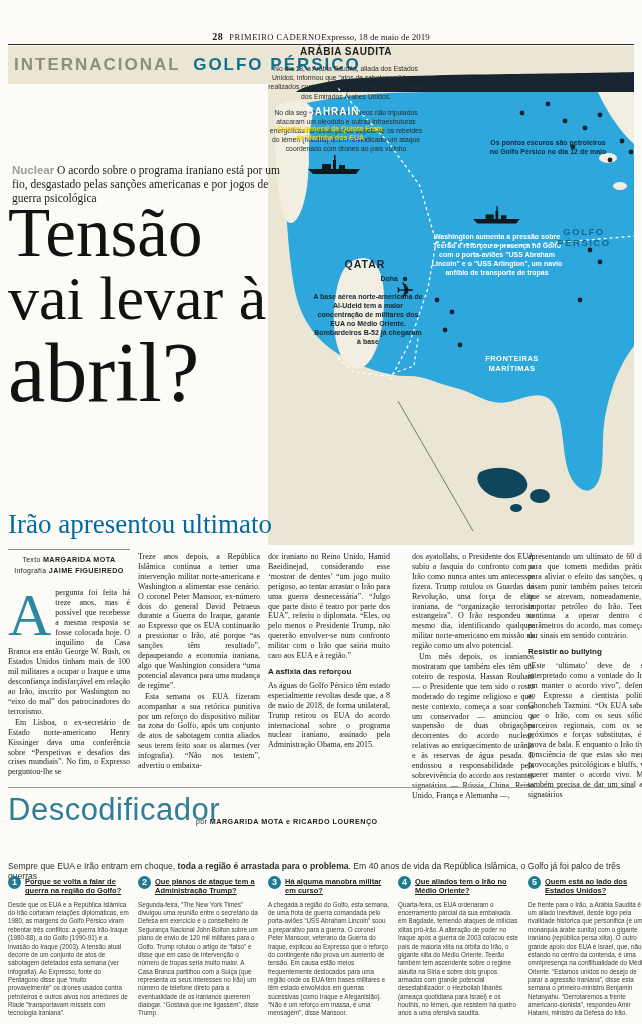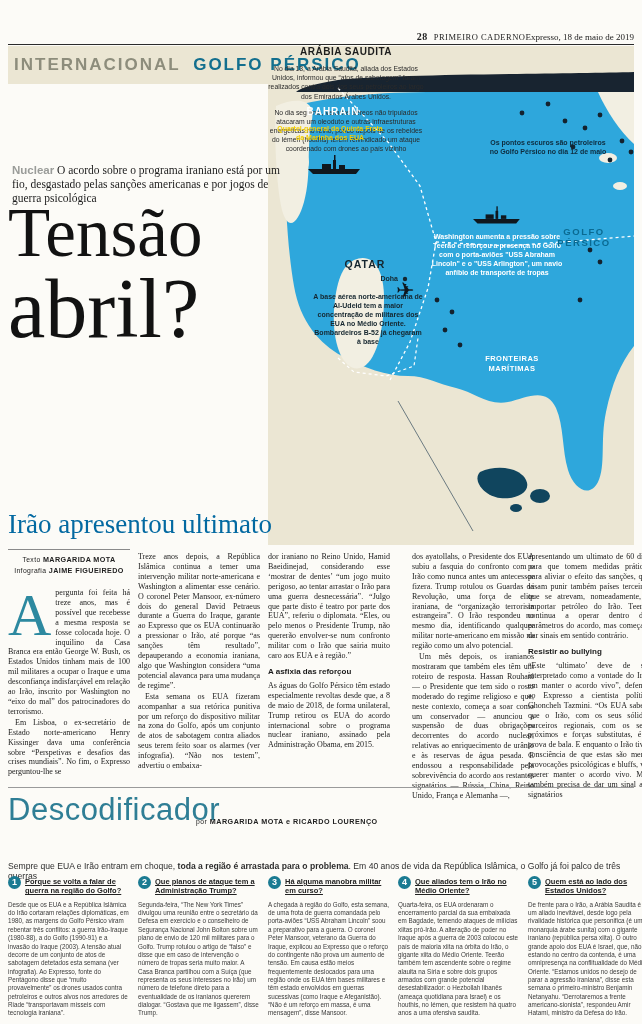--- a/index.html
+++ b/index.html
@@ -2,21 +2,21 @@
 <html><head>
 <meta charset="utf-8">
 <style>
   * { margin:0; padding:0; box-sizing:border-box; }
   html,body { background:#e9e9e9; }
   .page { position:relative; width:642px; height:1024px; background:#fcfbf7; overflow:hidden;
           font-family:"Liberation Sans", sans-serif; margin:0 auto; }
   .abs { position:absolute; }
 
   
-  .masthead { left:8px; top:26px; width:626px; height:16px; display:flex; justify-content:flex-end; align-items:flex-end; }
+  .masthead { left:8px; top:26px; width:626px; height:16px; display:flex; justify-content:center; align-items:flex-end; }
   .mh-left { font-family:"Liberation Serif", serif; font-size:8.5px; color:#222; letter-spacing:.5px; }
   .mh-left b { font-size:10px; margin-right:6px; }
   .mh-right { font-family:"Liberation Serif", serif; font-size:9px; color:#222; }
   .mast-rule { left:8px; top:44px; width:626px; border-top:1.5px solid #2b2b2b; }
 
   
   .band { left:8px; top:46px; width:626px; height:38px; background:#ebe6d3; }
   .map-panel { left:268px; top:46px; width:366px; height:499px; background:#ebe6d3; }
   .kicker-row { left:14px; top:55px; font-size:17px; font-weight:bold; letter-spacing:2px; }
   .kicker { color:#8d8d7c; } .topic { color:#136f8e; margin-left:6px; }
@@ -169,20 +169,21 @@
       <p>No dia 13, a Arábia Saudita, aliada dos Estados Unidos, informou que “atos de sabotagem” foram realizados contra dois dos seus petroleiros ao largo dos Emirados Árabes Unidos.</p>
       <p>No dia seguinte, veículos aéreos não tripulados atacaram um oleoduto e outras infraestruturas energéticas no reino, pouco depois de os rebeldes do Iémen (houthis) terem reivindicado um ataque coordenado com drones ao país vizinho</p>
     </div>
   </div>
 
   <div class="abs lead">
     <span class="tag">Nuclear</span><span> O acordo sobre o programa iraniano está por um fio, desgastado pelas sanções americanas e por jogos de guerra psicológica</span>
   </div>
   <div class="abs headline">
     <div class="hl1">Tensão</div>
+    <div class="hl2">vai levar à</div>
     <div class="hl3">abril?</div>
   </div>
 
   <div class="abs art-title">Irão apresentou ultimato</div>
   <div class="abs byline">
     <div><span>Texto </span><b>MARGARIDA MOTA</b></div>
     <div><span>Infografia </span><b>JAIME FIGUEIREDO</b></div>
   </div>
 
   <div class="abs col" style="left:8px; top:588px;">

